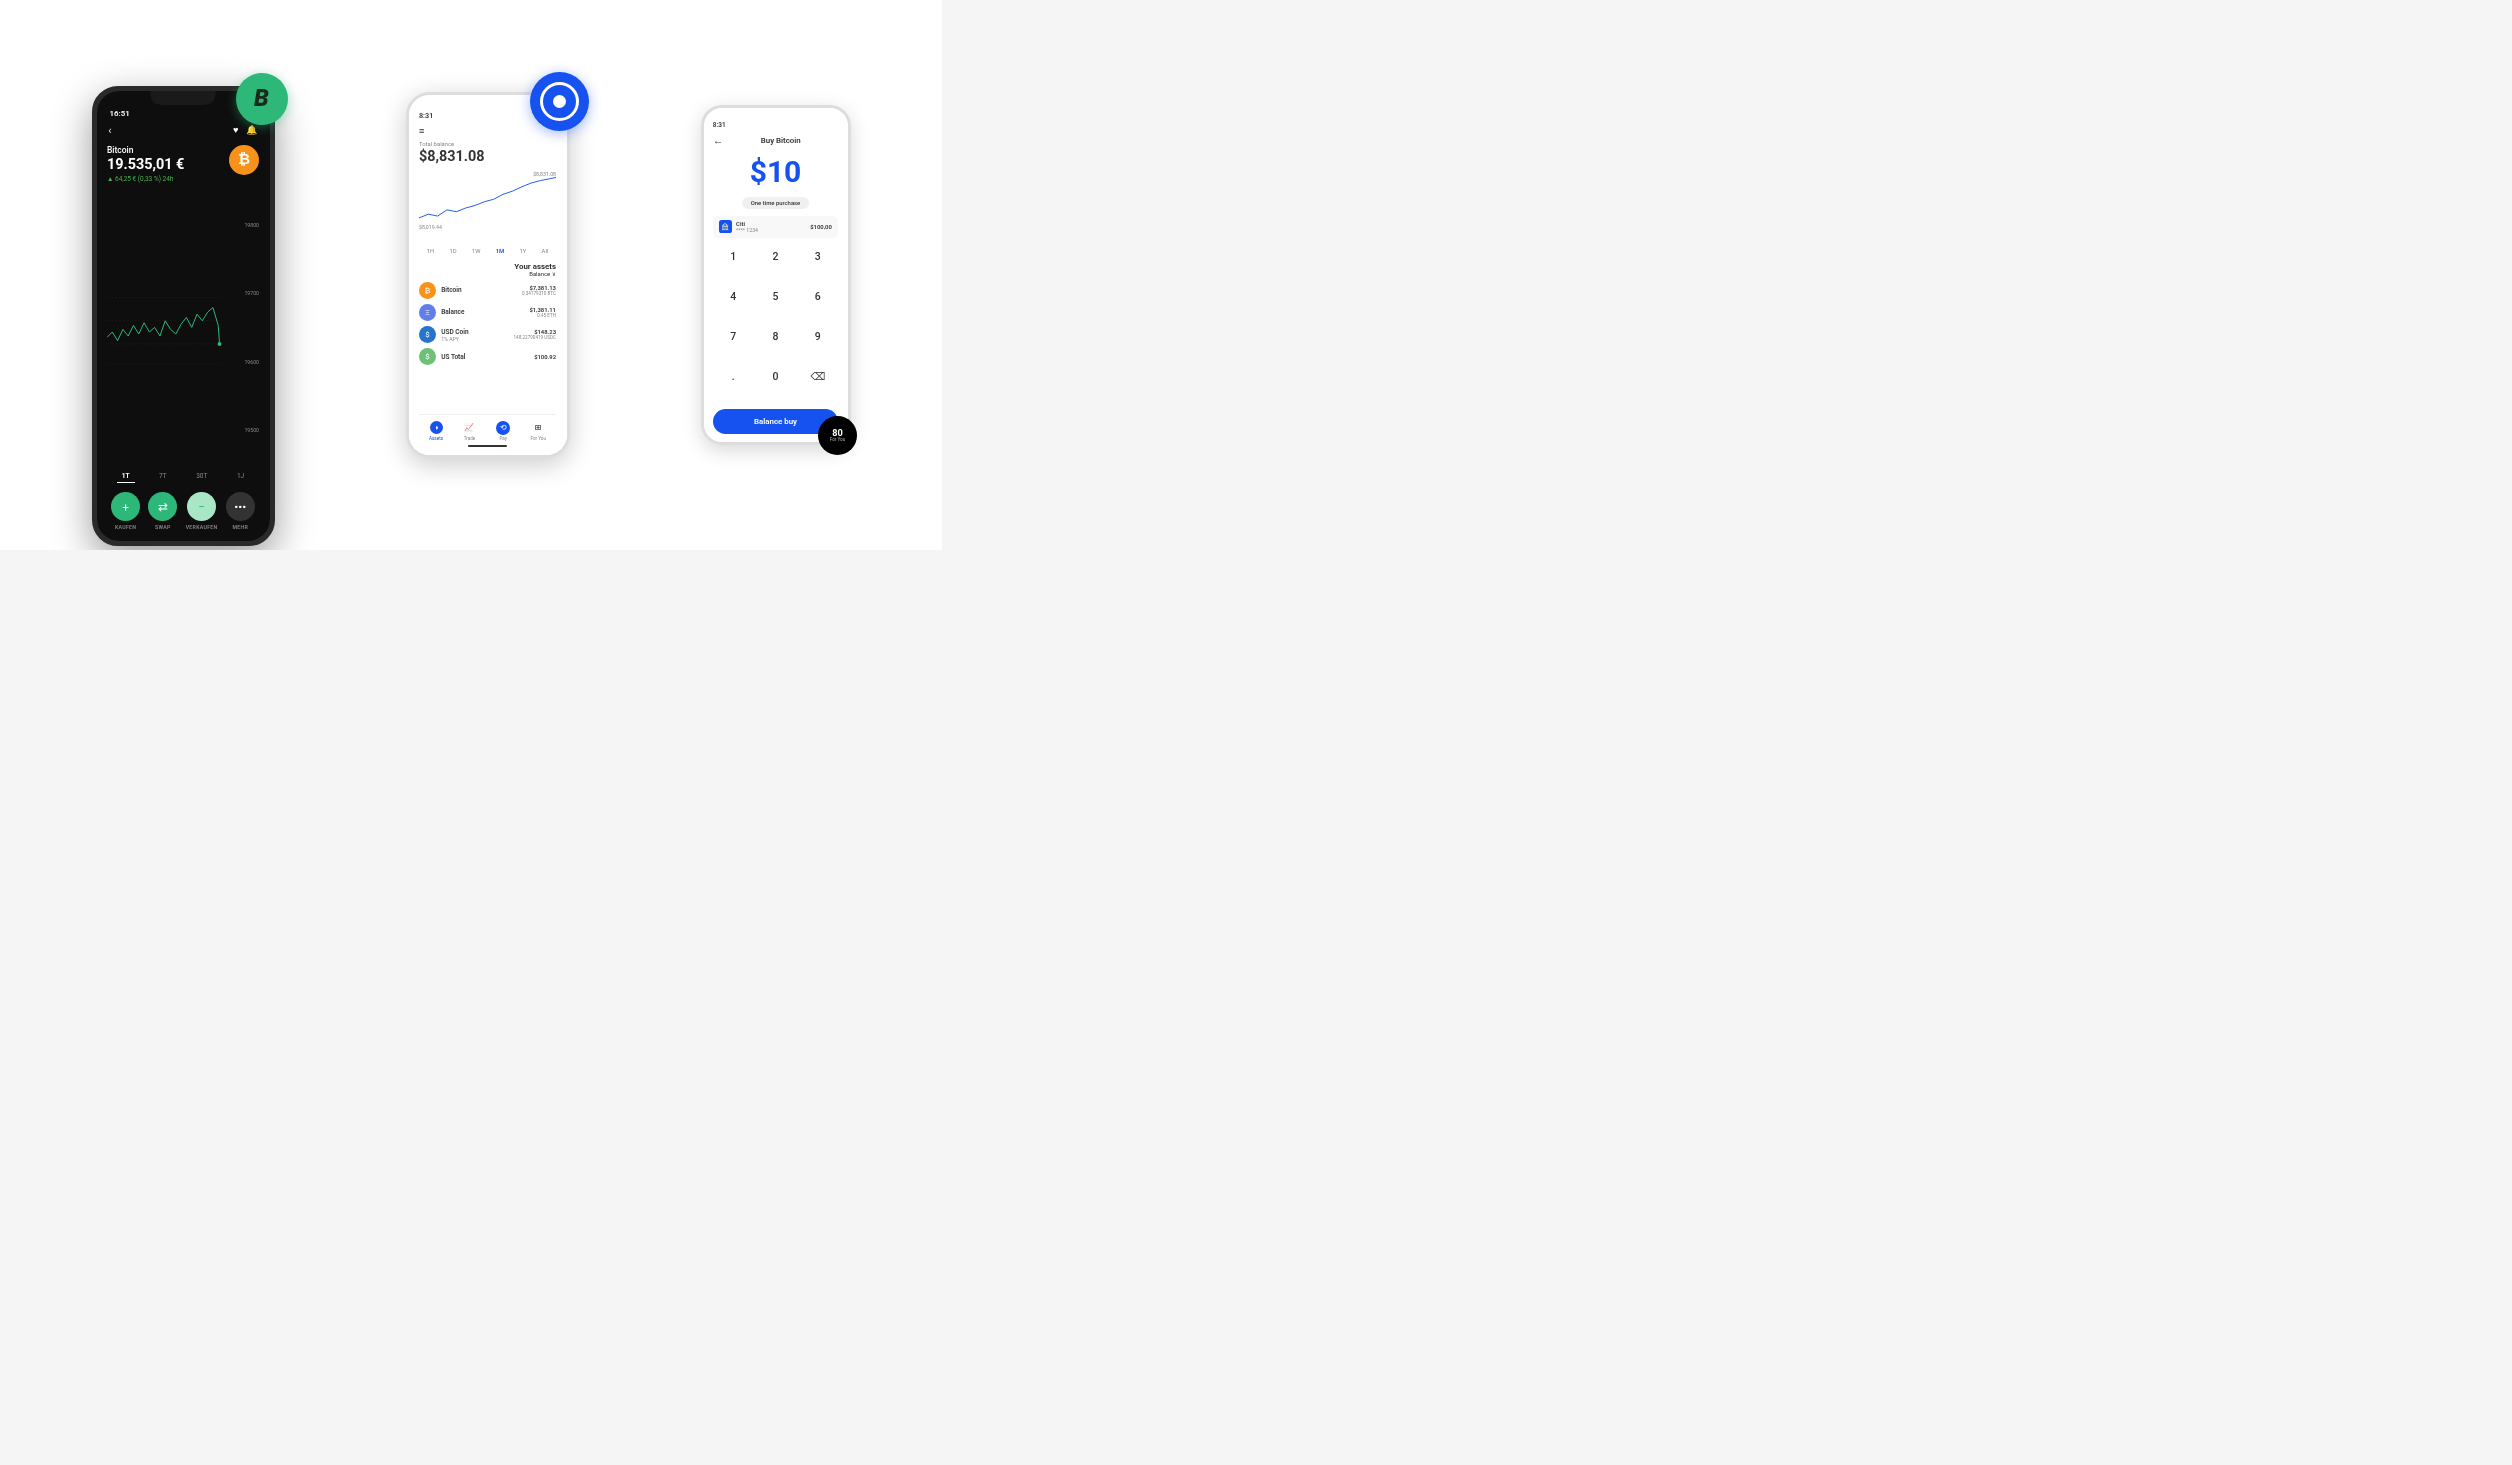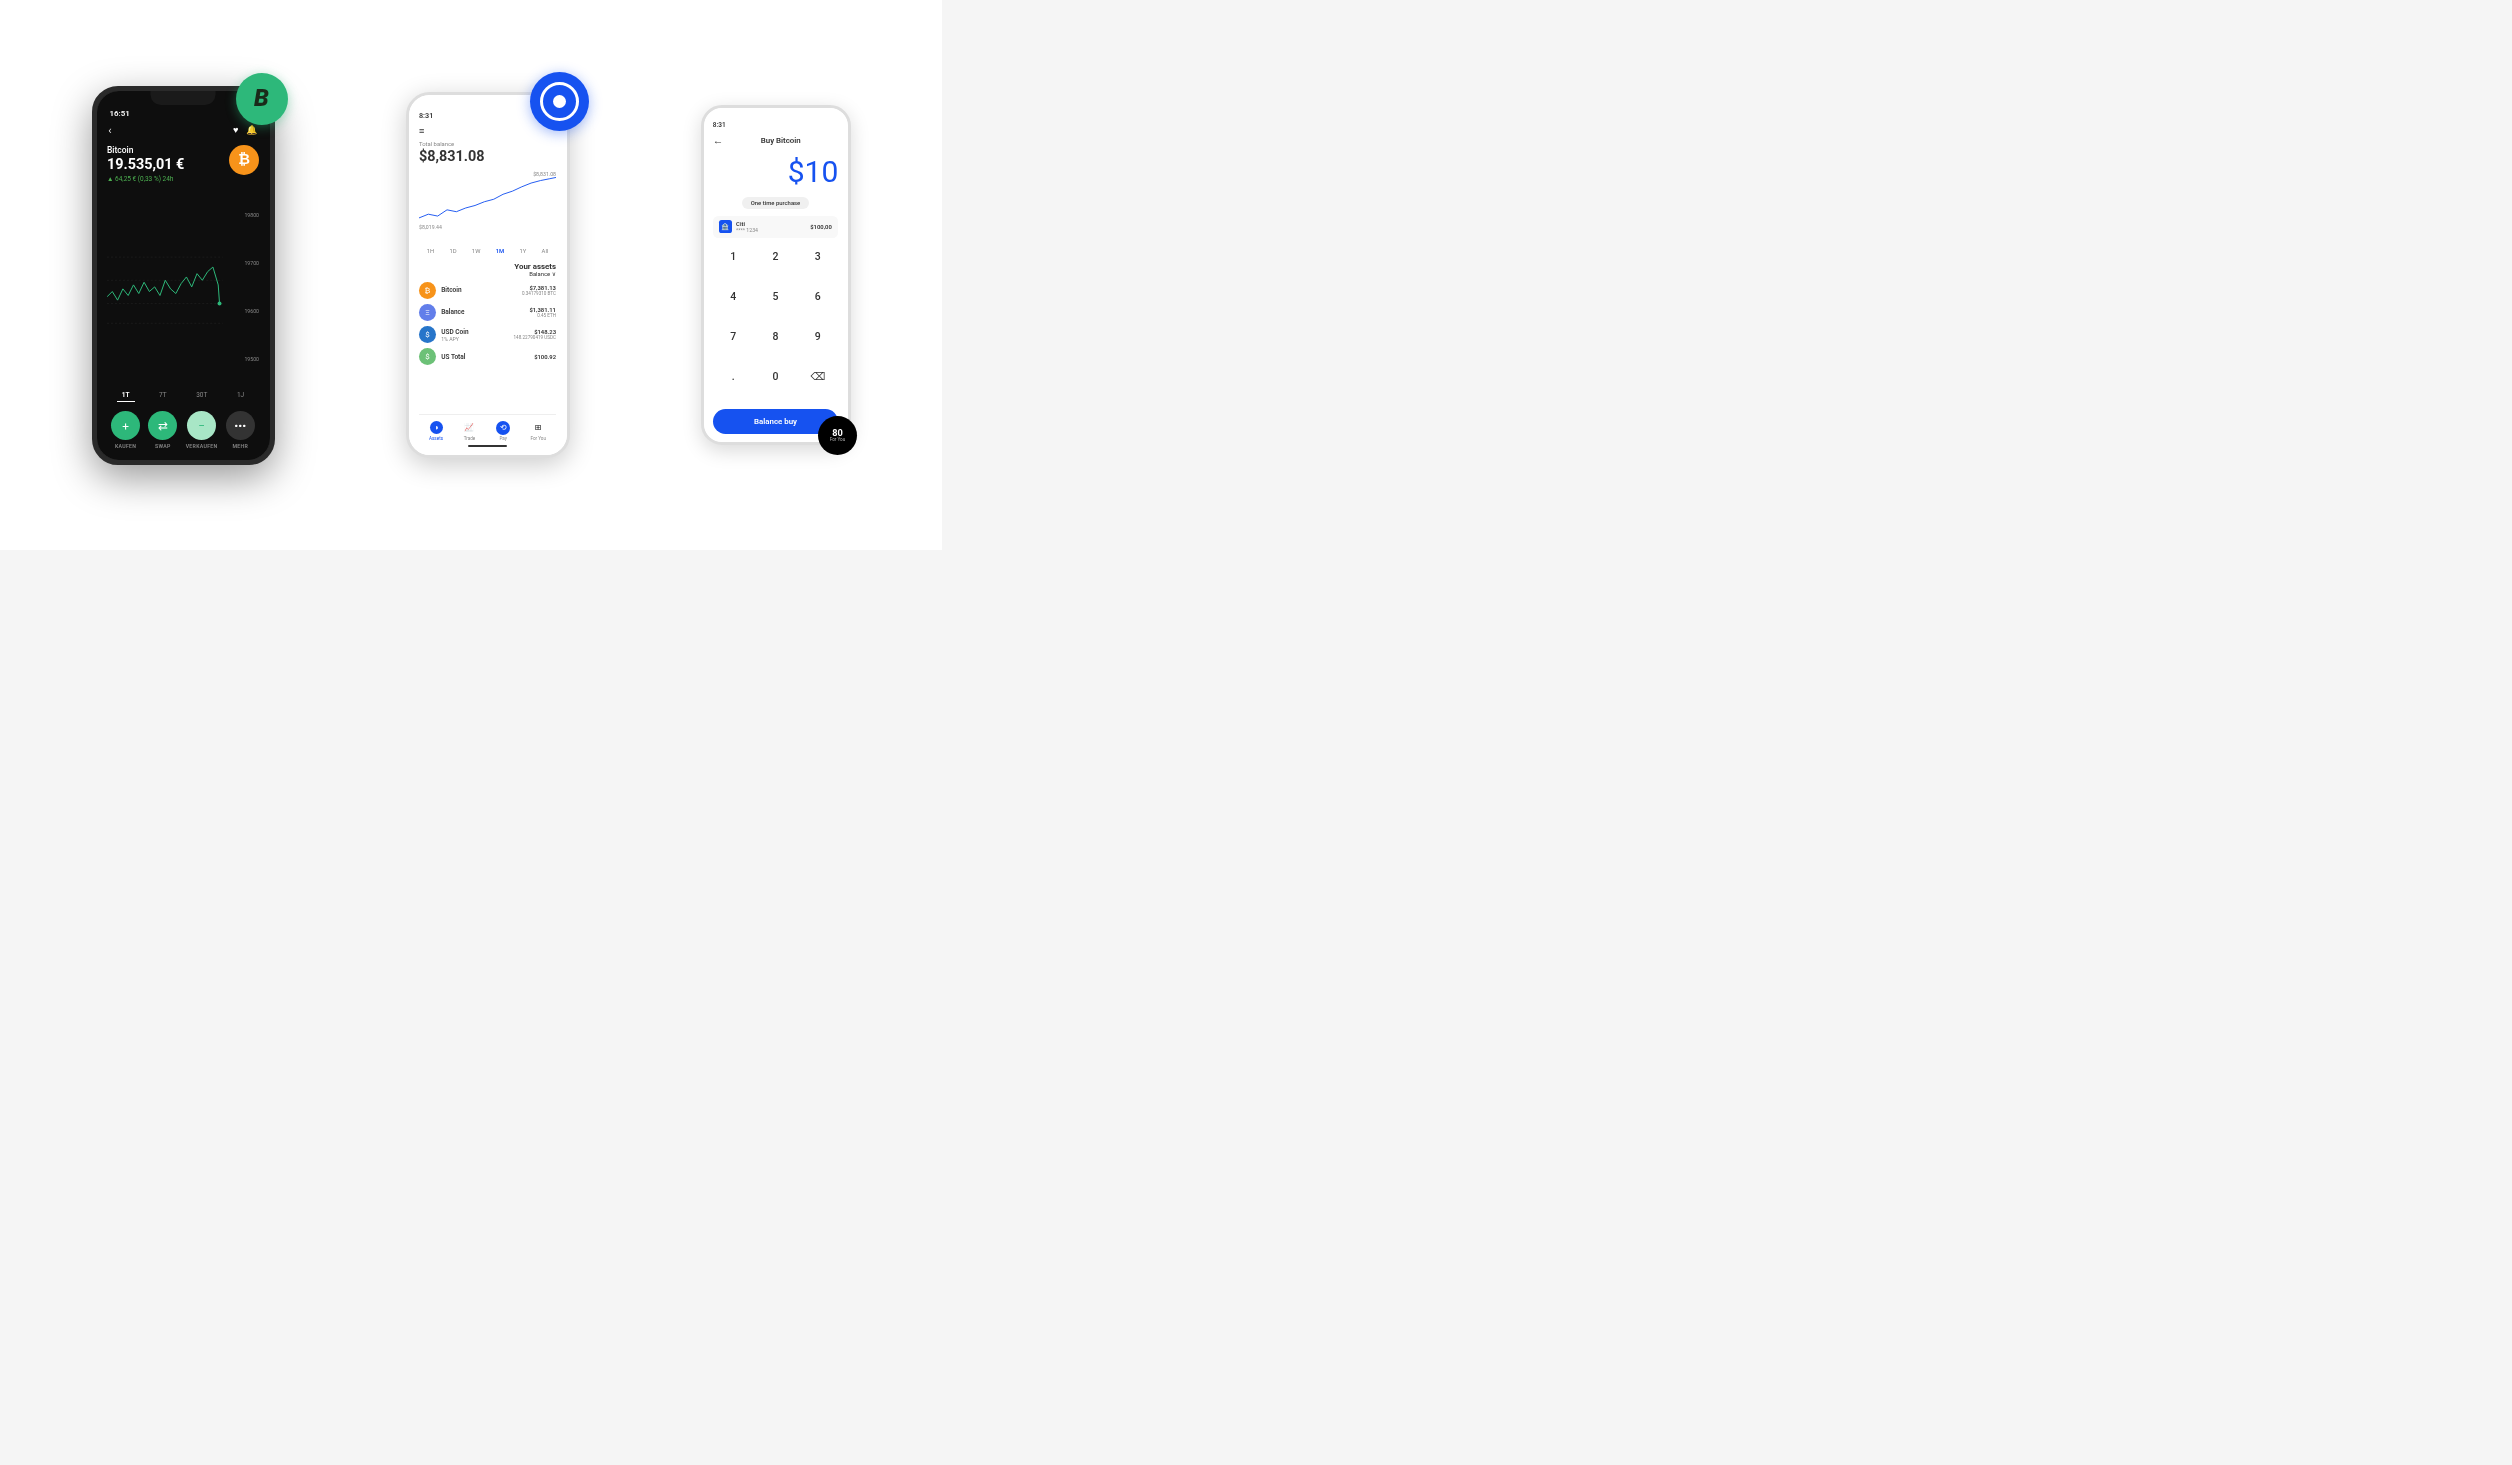--- a/index.html
+++ b/index.html
@@ -26,21 +26,21 @@
 
     
     .phone-left {
       position: relative;
       width: 183px;
       height: 379px;
     }
 
     .phone-frame {
       width: 183px;
-      height: 379px;
+      height: 460px;
       background: #1a1a1a;
       border-radius: 26px;
       border: 5.2px solid #2a2a2a;
       box-shadow: 0 13px 39px rgba(0,0,0,0.4), inset 0 0 0 1.3px #333;
       position: relative;
       overflow: hidden;
     }
 
     .phone-notch {
       position: absolute;
@@ -588,23 +588,23 @@
 
     .buy-title {
       font-size: 7.9px;
       font-weight: 600;
       color: #333;
       flex: 1;
       text-align: center;
     }
 
     .buy-amount {
-      text-align: right;
+      text-align: center;
       font-size: 30px;
-      font-weight: 400;
+      font-weight: 700;
       color: #1652f0;
       margin-bottom: 7.9px;
     }
 
     .one-time-btn {
       display: flex;
       align-self: center;
       background: #f0f0f0;
       border-radius: 13px;
       padding: 3.3px 9.2px;

